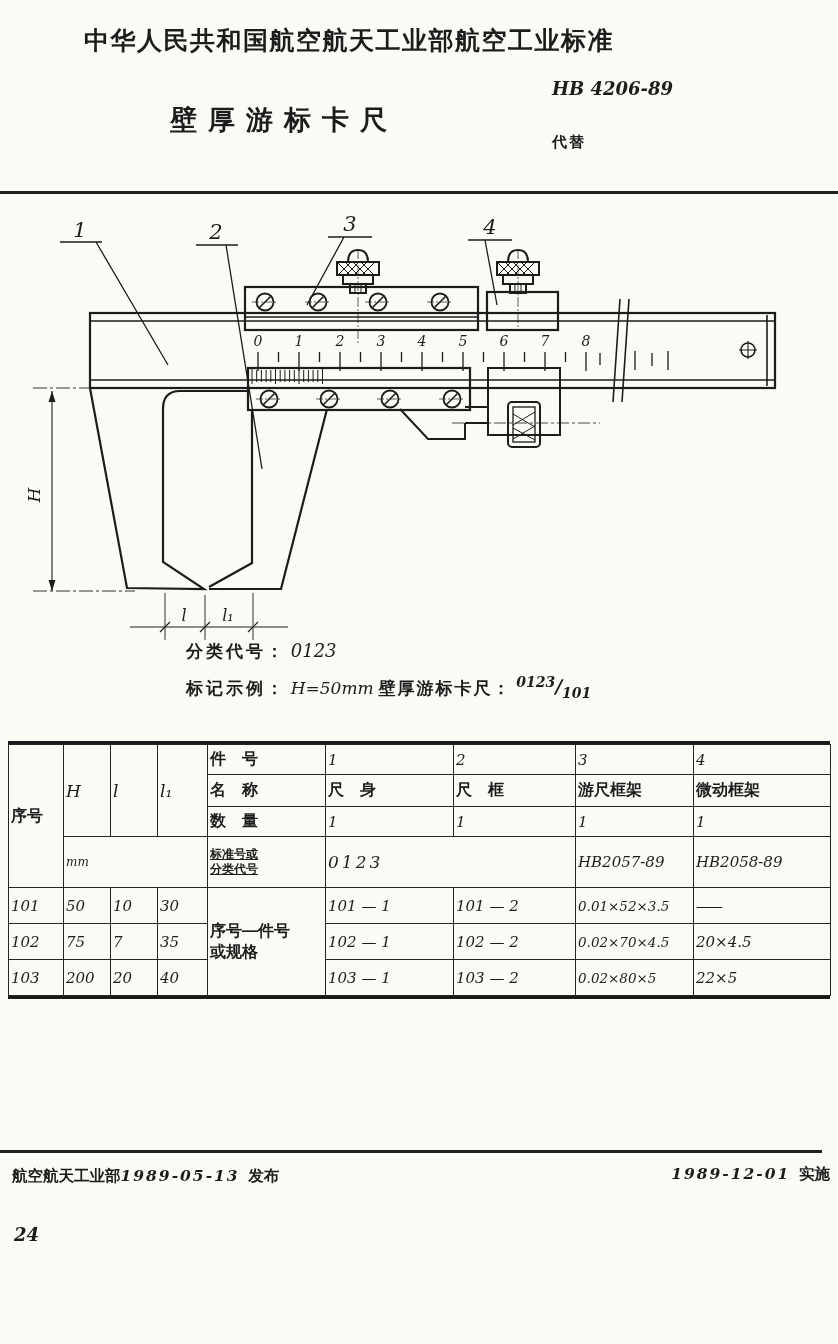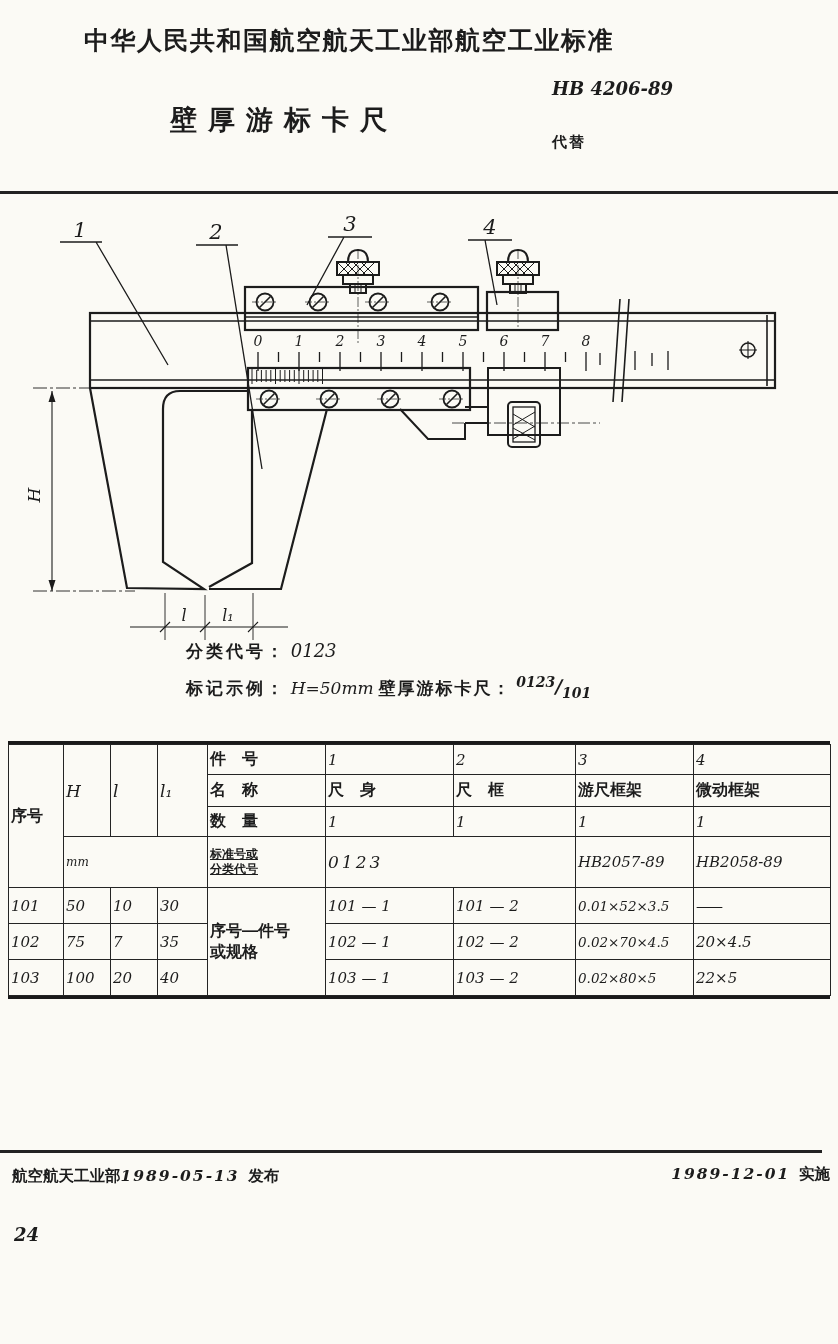--- a/index.html
+++ b/index.html
@@ -264,21 +264,21 @@
         <td class="num">75</td>
         <td class="num">7</td>
         <td class="num">35</td>
         <td class="num">102 — 1</td>
         <td class="num">102 — 2</td>
         <td class="num" style="font-size:13.5px;">0.02×70×4.5</td>
         <td class="num">20×4.5</td>
       </tr>
       <tr class="dr">
         <td class="num">103</td>
-        <td class="num">100</td>
+        <td class="num">200</td>
         <td class="num">20</td>
         <td class="num">40</td>
         <td class="num">103 — 1</td>
         <td class="num">103 — 2</td>
         <td class="num" style="font-size:13.5px;">0.02×80×5</td>
         <td class="num">22×5</td>
       </tr>
     </tbody>
       </table>
   </div>

